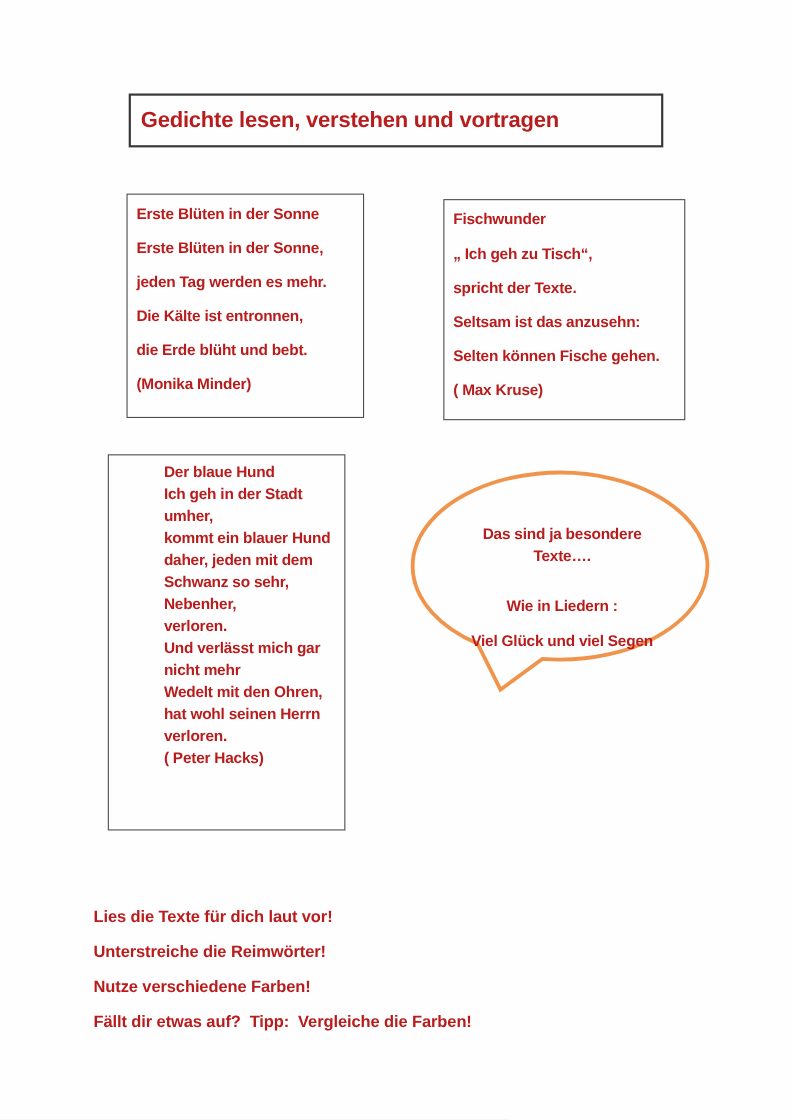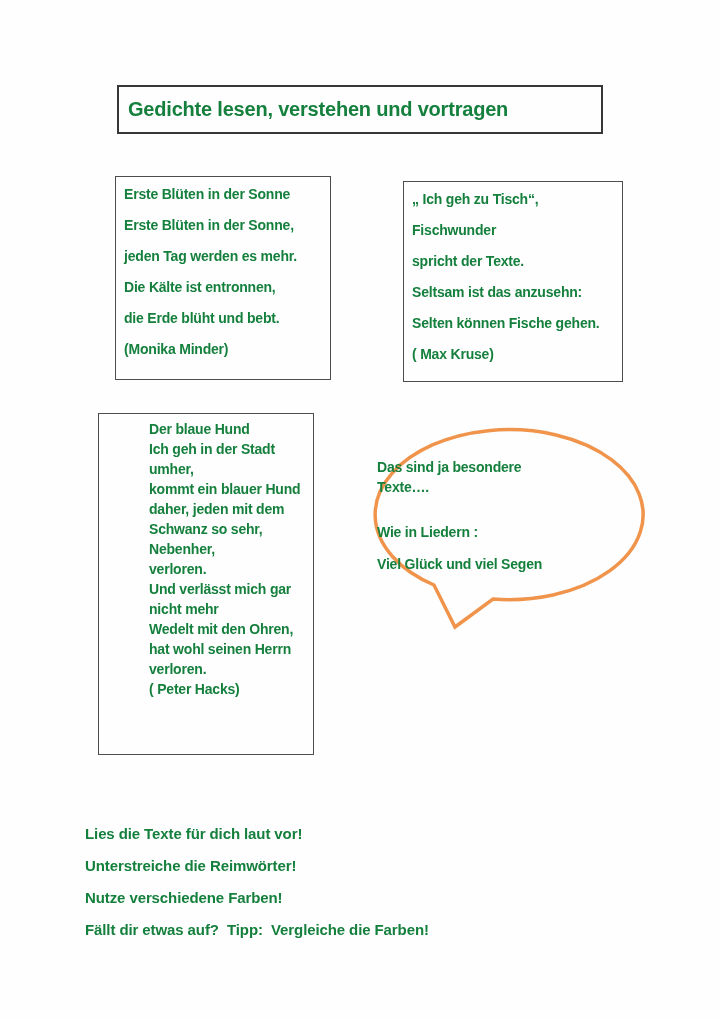--- a/index.html
+++ b/index.html
@@ -2,21 +2,21 @@
 <html><head>
 <meta charset="utf-8">
 <style>
   html,body{margin:0;padding:0;background:#e8e8e8;}
   .page{
     position:relative;
     width:720px;height:1018px;
     background:#fefefe;
     font-family:"Liberation Sans","DejaVu Sans",sans-serif;
     font-weight:700;
-    color:#15803d;
+    color:#b91c1c;
     overflow:hidden;
     margin:0 auto;
   }
   .title-box{
     position:absolute;left:117px;top:85px;width:486px;height:49px;
     border:2px solid #383838;box-sizing:border-box;
     display:flex;align-items:center;
     padding-left:9px;
     font-size:20px;
     letter-spacing:-0.2px;
@@ -32,22 +32,22 @@
     letter-spacing:-0.2px;
   }
   .box-sonne{left:115px;top:176px;width:216px;height:204px;padding:2px 0 0 8px;}
   .box-sonne .poem-line{font-size:14px;line-height:31px;}
   .box-fisch{left:403px;top:181px;width:220px;height:201px;padding:2px 0 0 8px;}
   .box-fisch .poem-line{font-size:14px;line-height:31px;}
   .box-hund{left:98px;top:413px;width:216px;height:342px;padding:5px 14px 0 50px;}
   .box-hund .poem-line{font-size:14px;line-height:20px;}
   .bubble-svg{position:absolute;left:370px;top:425px;width:290px;height:210px;}
   .bubble-text{
-    position:absolute;left:377px;top:457px;width:268px;
-    text-align:left;
+    position:absolute;left:377px;top:475px;width:268px;
+    text-align:center;
   }
   .bubble-line{
     font-size:14px;line-height:20px;white-space:pre;letter-spacing:-0.2px;
   }
   .bubble-line.gap-sm{margin-top:25px;}
   .bubble-line.gap-md{margin-top:12px;}
   .tasks{
     position:absolute;left:85px;top:818px;
   }
   .task-line{
@@ -66,22 +66,22 @@
   <div class="poem-box box-sonne">
     <div class="poem-line">Erste Blüten in der Sonne</div>
     <div class="poem-line">Erste Blüten in der Sonne,</div>
     <div class="poem-line">jeden Tag werden es mehr.</div>
     <div class="poem-line">Die Kälte ist entronnen,</div>
     <div class="poem-line">die Erde blüht und bebt.</div>
     <div class="poem-line">(Monika Minder)</div>
   </div>
 
   <div class="poem-box box-fisch">
+    <div class="poem-line">Fischwunder</div>
     <div class="poem-line">„ Ich geh zu Tisch“,</div>
-    <div class="poem-line">Fischwunder</div>
     <div class="poem-line">spricht der Texte.</div>
     <div class="poem-line">Seltsam ist das anzusehn:</div>
     <div class="poem-line">Selten können Fische gehen.</div>
     <div class="poem-line">( Max Kruse)</div>
   </div>
 
   <div class="poem-box box-hund">
     <div class="poem-line">Der blaue Hund</div>
     <div class="poem-line">Ich geh in der Stadt</div>
     <div class="poem-line">umher,</div>

